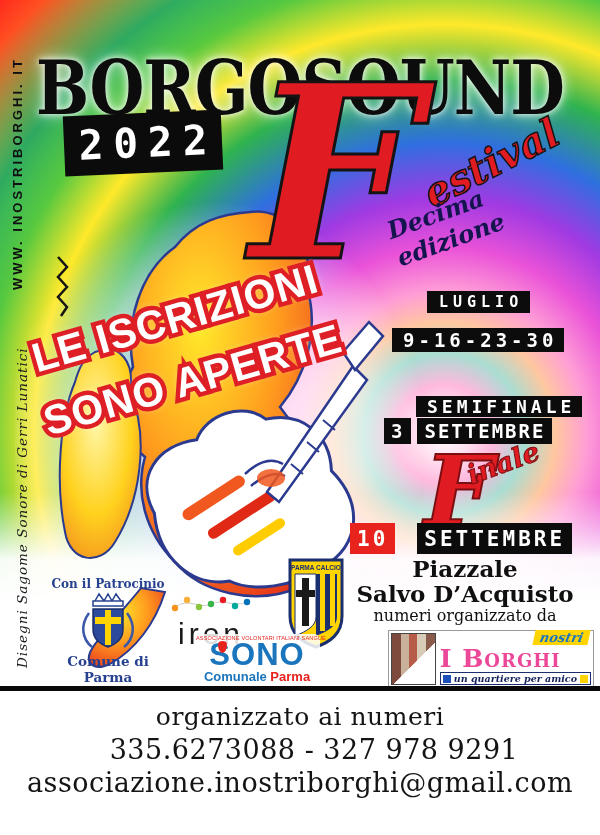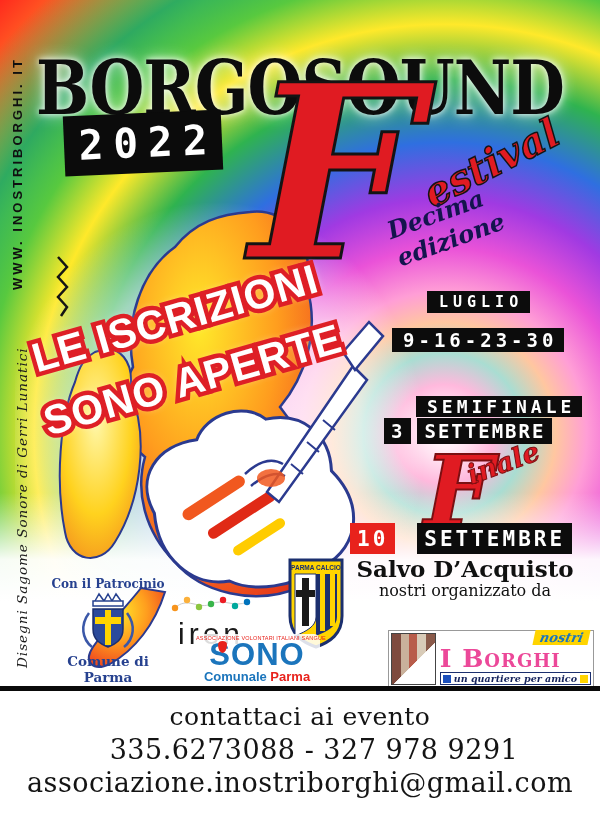--- a/index.html
+++ b/index.html
@@ -189,22 +189,23 @@
     <div class="dbox">SETTEMBRE</div>
   </div>
   <div class="abs script finale-f">F</div>
   <div class="abs script finale-rest">inale</div>
   <div class="abs row final-row">
     <div class="dbox redbox">10</div>
     <div class="dbox">SETTEMBRE</div>
   </div>
 
   <div class="abs venue">
+    <div class="l1">Piazzale</div>
     <div class="l2">Salvo D’Acquisto</div>
-    <div class="l3">nostri organizzato da</div>
+    <div class="l3">numeri organizzato da</div>
   </div>
 
   <div class="abs iborghi">
     <div class="street-photo"></div>
     <div class="ib-text">
       <span class="ib-nostri">nostri</span>
       <div class="ib-name">I Borghi</div>
       <div class="ib-tagline">
         <span class="ib-sq blue"></span>
         <span class="tg">un quartiere per amico</span>
@@ -257,18 +258,18 @@
     <div class="drop"></div>
     <div class="sub">
       <span class="b">Comunale</span>
       <span class="r">Parma</span>
     </div>
   </div>
 
   <div class="abs divider"></div>
 
   <div class="abs contact">
-    <div class="c1">contattaci ai evento</div>
+    <div class="c1">organizzato ai numeri</div>
     <div class="c2">335.6273088 - 327 978 9291</div>
     <div class="c3">associazione.inostriborghi@gmail.com</div>
   </div>
 
 </div>
 
 </body></html>

